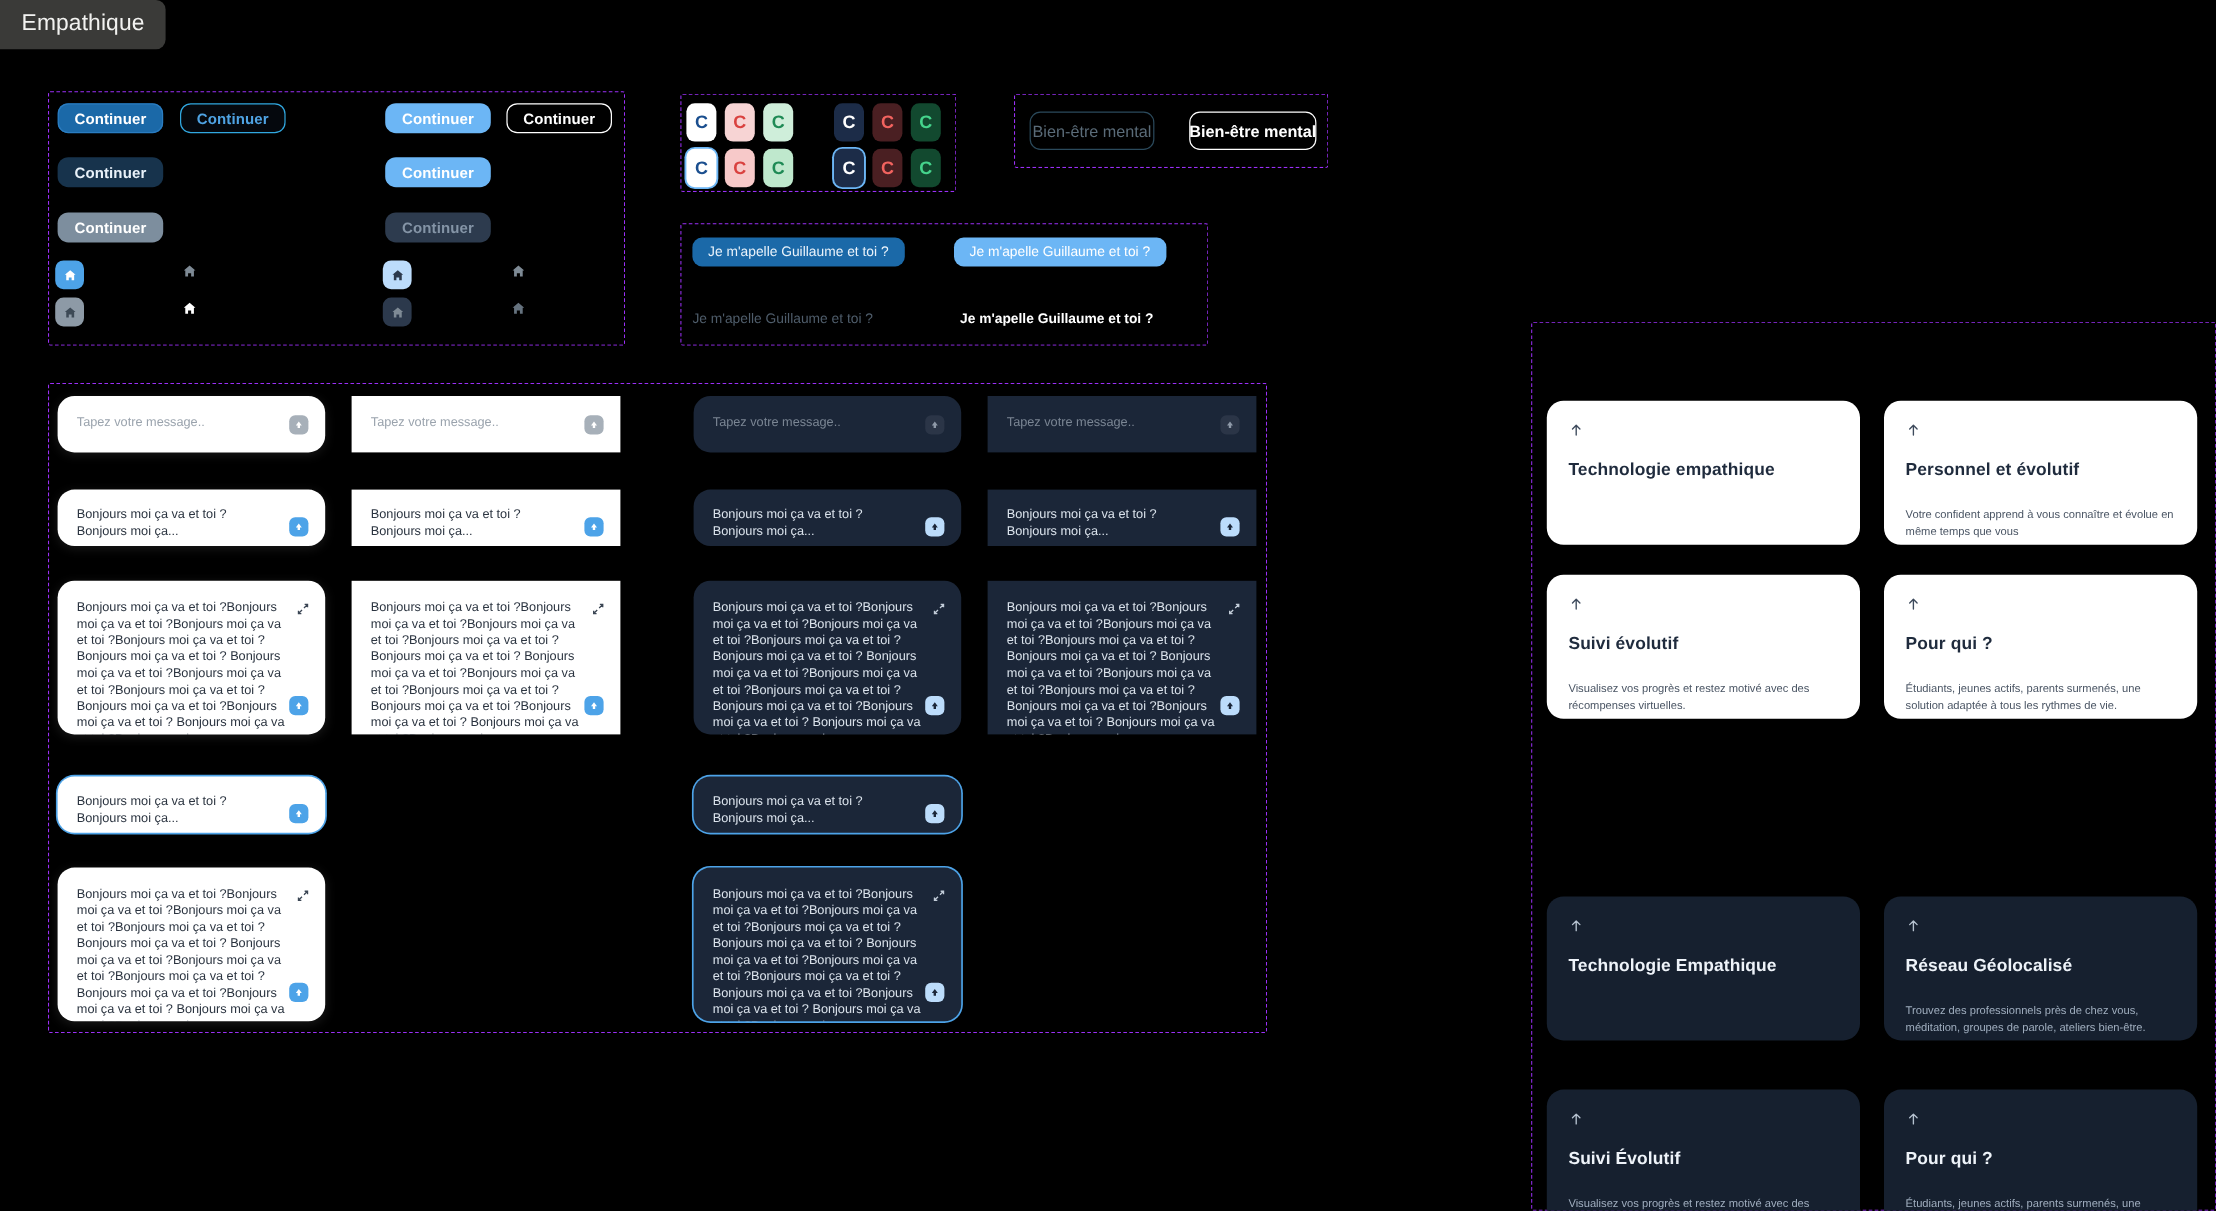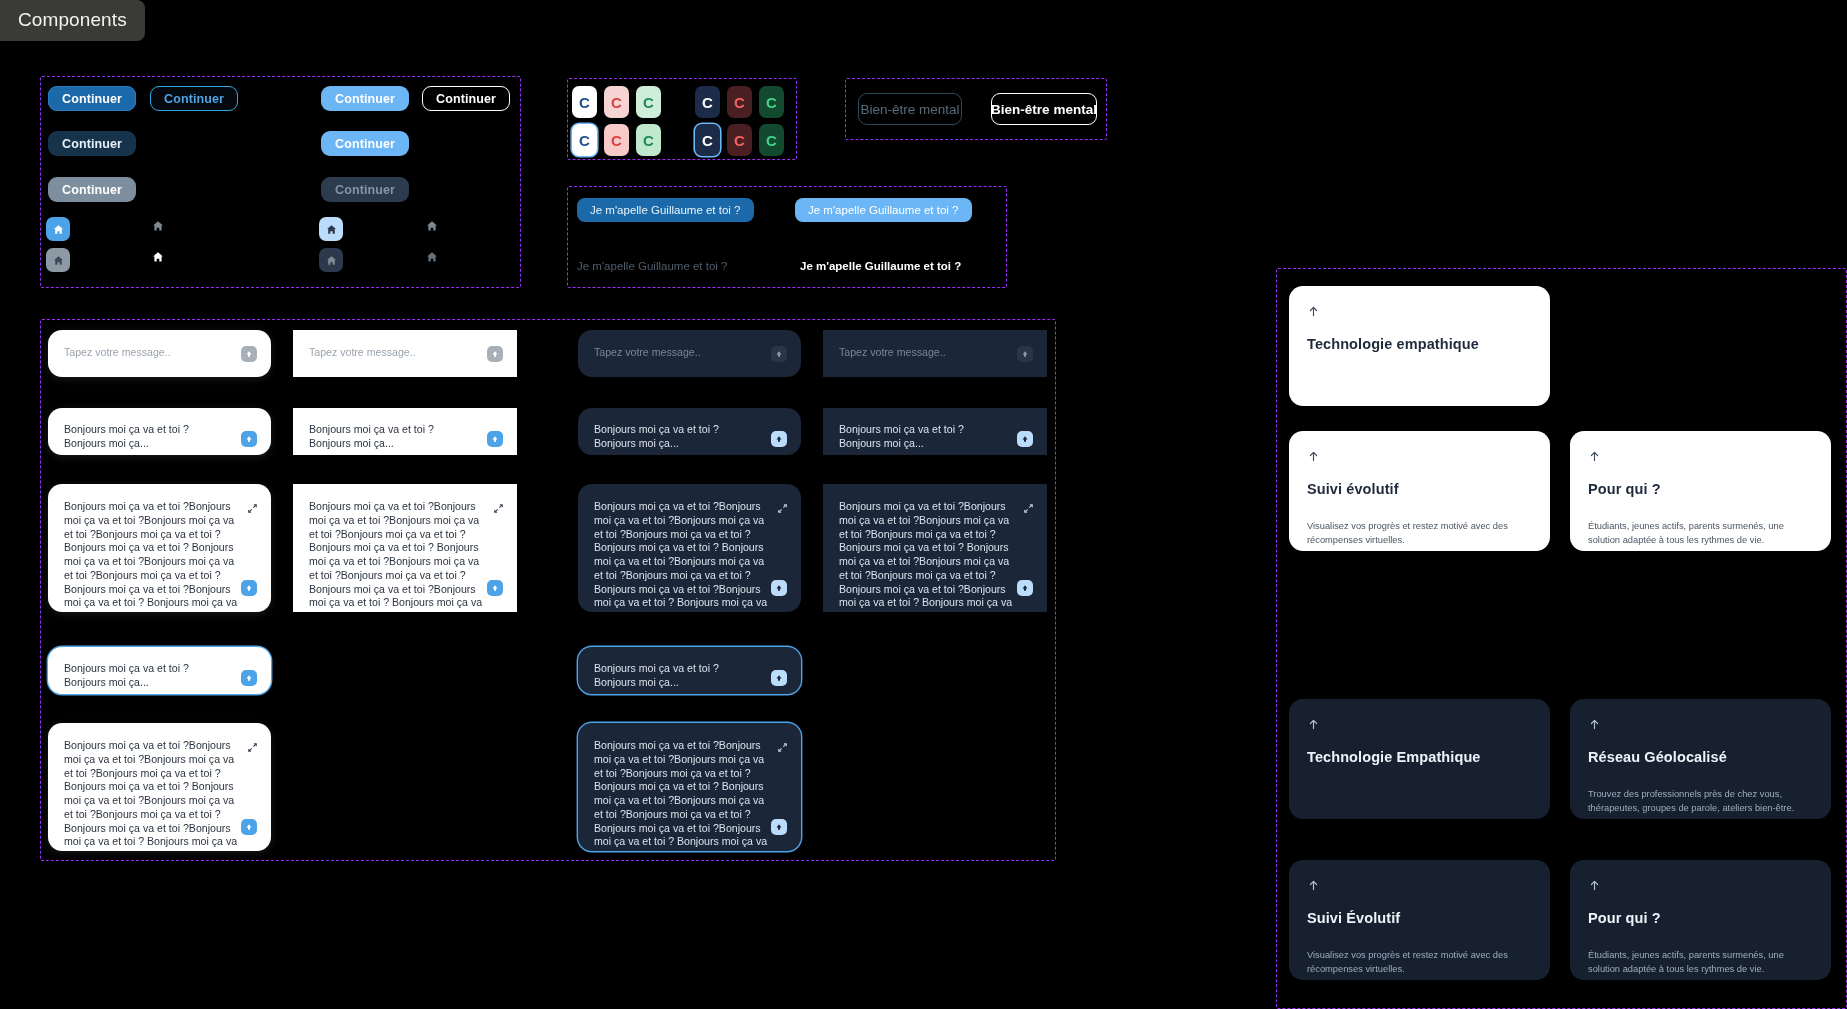--- a/index.html
+++ b/index.html
@@ -97,37 +97,37 @@
     position: absolute; width: 16px; height: 16px; border-radius: 5px;
     display:flex; align-items:center; justify-content:center;
   }
   .send-gray  { background: #a7b0b9; }
   .send-blue  { background: #4da3e8; }
   .send-dkm   { background: #2b3547; }
   .send-lblue { background: #bcdcfb; }
   .expand { position: absolute; width: 11px; height: 11px; }
 
   
-  .fcard { position: absolute; border-radius: 14px; padding: 18px 18px 0 18px; }
+  .fcard { position: absolute; border-radius: 14px; padding: 18px 18px 0 18px; margin-top: 48px; }
   .fc-light { background: #ffffff; }
   .fc-dark  { background: #16202f; }
   .fc-icon  { margin-bottom: 14px; }
   .fc-title { font-size: 14.5px; font-weight: 700; letter-spacing: .1px; }
   .fct-light{ color: #1f2b3d; }
   .fct-dark { color: #eef3f9; }
   .fc-desc  { font-size: 9.3px; line-height: 1.55; margin-top: 22px; }
   .fcd-light{ color: #4a5564; }
   .fcd-dark { color: #9fadbe; }
 </style>
 </head>
 <body>
 
 <div class="canvas">
 
-  <div class="title-chip">Components</div>
+  <div class="title-chip">Empathique</div>
 
   <div class="frame" style="left:40px; top:76px; width:481px; height:212px;"></div>
 
   <div class="btn btn-primary-dark" style="left:48px; top:86px; width:88px; height:25px;">Continuer</div>
   <div class="btn btn-outline-dark" style="left:150px; top:86px; width:88px; height:25px;">Continuer</div>
   <div class="btn btn-primary-light" style="left:321px; top:86px; width:88px; height:25px;">Continuer</div>
   <div class="btn btn-outline-light" style="left:422px; top:86px; width:88px; height:25px;">Continuer</div>
 
   <div class="btn btn-soft-dark" style="left:48px; top:131px; width:88px; height:25px;">Continuer</div>
   <div class="btn btn-soft-light" style="left:321px; top:131px; width:88px; height:25px;">Continuer</div>
@@ -391,20 +391,29 @@
 
   <div class="fcard fc-light" style="left:1289px; top:286px; width:261px; height:120px;">
     <div class="fc-icon">
       <svg width="13" height="13" viewBox="0 0 16 16" fill="none" stroke="#3d4a5c" stroke-width="1.4" stroke-linecap="round" stroke-linejoin="round">
           <path d="M8 13V3M8 3 4.2 6.8M8 3l3.8 3.8"></path>
         </svg>
     </div>
     <div class="fc-title fct-light">Technologie empathique</div>
   </div>
 
+  <div class="fcard fc-light" style="left:1570px; top:286px; width:261px; height:120px;">
+    <div class="fc-icon">
+      <svg width="13" height="13" viewBox="0 0 16 16" fill="none" stroke="#3d4a5c" stroke-width="1.4" stroke-linecap="round" stroke-linejoin="round">
+          <path d="M8 13V3M8 3 4.2 6.8M8 3l3.8 3.8"></path>
+        </svg>
+    </div>
+    <div class="fc-title fct-light">Personnel et évolutif</div>
+    <div class="fc-desc fcd-light">Votre confident apprend à vous connaître et évolue en même temps que vous</div>
+  </div>
 
   <div class="fcard fc-light" style="left:1289px; top:431px; width:261px; height:120px;">
     <div class="fc-icon">
       <svg width="13" height="13" viewBox="0 0 16 16" fill="none" stroke="#3d4a5c" stroke-width="1.4" stroke-linecap="round" stroke-linejoin="round">
           <path d="M8 13V3M8 3 4.2 6.8M8 3l3.8 3.8"></path>
         </svg>
     </div>
     <div class="fc-title fct-light">Suivi évolutif</div>
     <div class="fc-desc fcd-light">Visualisez vos progrès et restez motivé avec des récompenses virtuelles.</div>
   </div>
@@ -428,21 +437,21 @@
     <div class="fc-title fct-dark">Technologie Empathique</div>
   </div>
 
   <div class="fcard fc-dark" style="left:1570px; top:699px; width:261px; height:120px;">
     <div class="fc-icon">
       <svg width="13" height="13" viewBox="0 0 16 16" fill="none" stroke="#b6c2d0" stroke-width="1.4" stroke-linecap="round" stroke-linejoin="round">
           <path d="M8 13V3M8 3 4.2 6.8M8 3l3.8 3.8"></path>
         </svg>
     </div>
     <div class="fc-title fct-dark">Réseau Géolocalisé</div>
-    <div class="fc-desc fcd-dark">Trouvez des professionnels près de chez vous, thérapeutes, groupes de parole, ateliers bien-être.</div>
+    <div class="fc-desc fcd-dark">Trouvez des professionnels près de chez vous, méditation, groupes de parole, ateliers bien-être.</div>
   </div>
 
   <div class="fcard fc-dark" style="left:1289px; top:860px; width:261px; height:120px;">
     <div class="fc-icon">
       <svg width="13" height="13" viewBox="0 0 16 16" fill="none" stroke="#b6c2d0" stroke-width="1.4" stroke-linecap="round" stroke-linejoin="round">
           <path d="M8 13V3M8 3 4.2 6.8M8 3l3.8 3.8"></path>
         </svg>
     </div>
     <div class="fc-title fct-dark">Suivi Évolutif</div>
     <div class="fc-desc fcd-dark">Visualisez vos progrès et restez motivé avec des récompenses virtuelles.</div>

